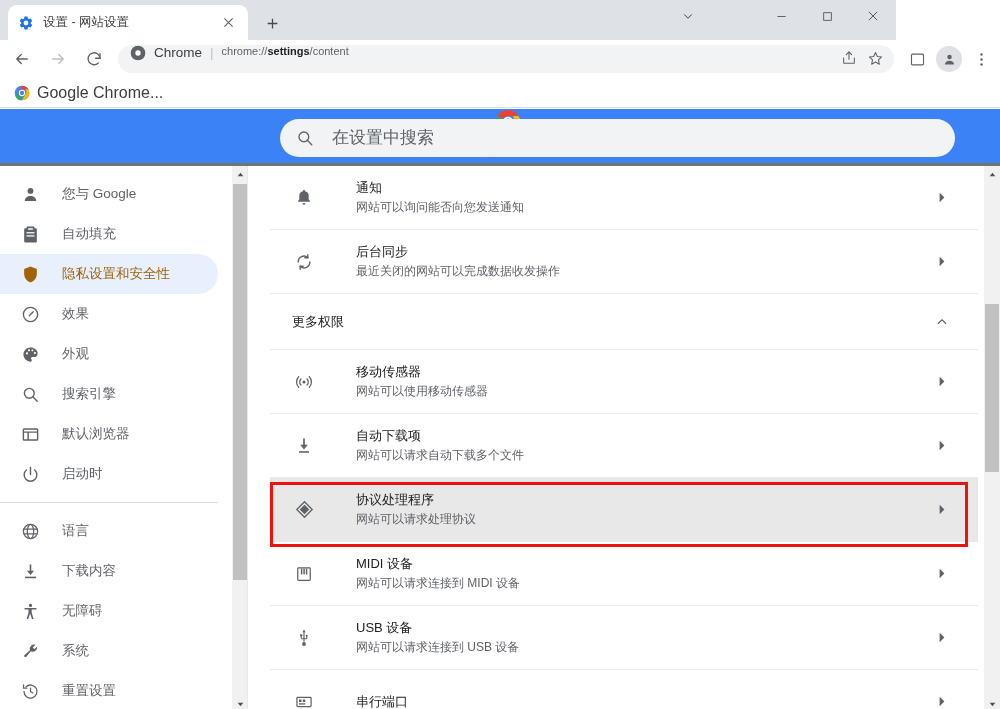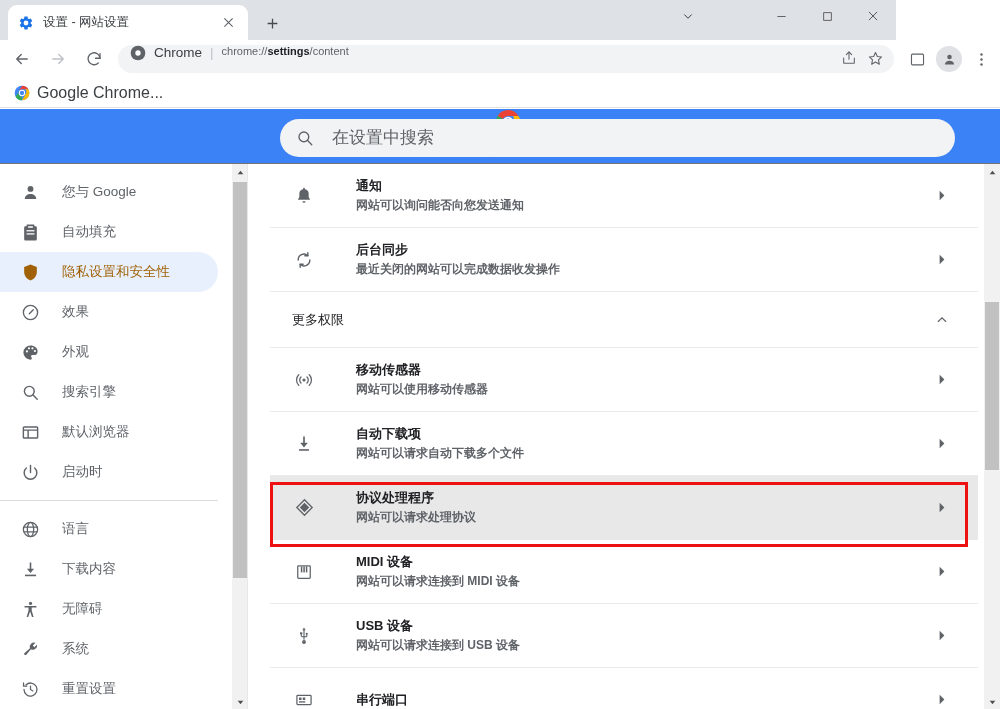--- a/index.html
+++ b/index.html
@@ -116,21 +116,21 @@
   .sh-search-input {
     border: 0; background: transparent; outline: none; margin-left: 18px;
     font-size: 17px; color: #5f6368; width: 560px;
     font-family: "Liberation Sans", "DejaVu Sans", sans-serif;
   }
   .sh-search-input::placeholder { color: #5f6368; }
 
   
   .page-body {
     position: absolute; top: 163px; left: 0; width: 1000px; height: 546px;
-    background: #fff; border-top: 1px solid #737373;
+    background: #fff; border-top: 3px solid #737373;
   }
 
   
   .sidebar {
     position: absolute; left: 0; top: 0; width: 232px; height: 546px;
     background: #fff; overflow: hidden;
   }
   .side-item {
     display: flex; align-items: center; height: 40px;
     border-radius: 0 20px 20px 0; margin-right: 14px;
@@ -167,21 +167,21 @@
   .main {
     position: absolute; left: 249px; top: 0; right: 16px; height: 546px;
     background: #fff; overflow: hidden;
   }
   .card {
     position: absolute; left: 21px; right: 6px; top: 0;
     background: #fff;
   }
   .srow {
     position: relative; display: flex; align-items: center;
-    height: 64px; border-bottom: 1px solid #e8eaed; background: #fff; font-weight: bold;
+    height: 64px; border-bottom: 1px solid #e8eaed; background: #fff;
   }
   .srow.sel-row { background: #e8e8e8; border-bottom-color: transparent; }
   .srow-ico {
     width: 24px; height: 24px; flex: 0 0 24px; margin-left: 22px;
     display: flex; align-items: center; justify-content: center; color: #5f6368;
   }
   .srow-txt { flex: 1 1 auto; margin-left: 40px; }
   .srow-title { font-size: 13px; color: #202124; line-height: 19px; }
   .srow-sub { font-size: 12px; color: #5f6368; line-height: 19px; margin-top: 1px; }
   .srow-arrow {

